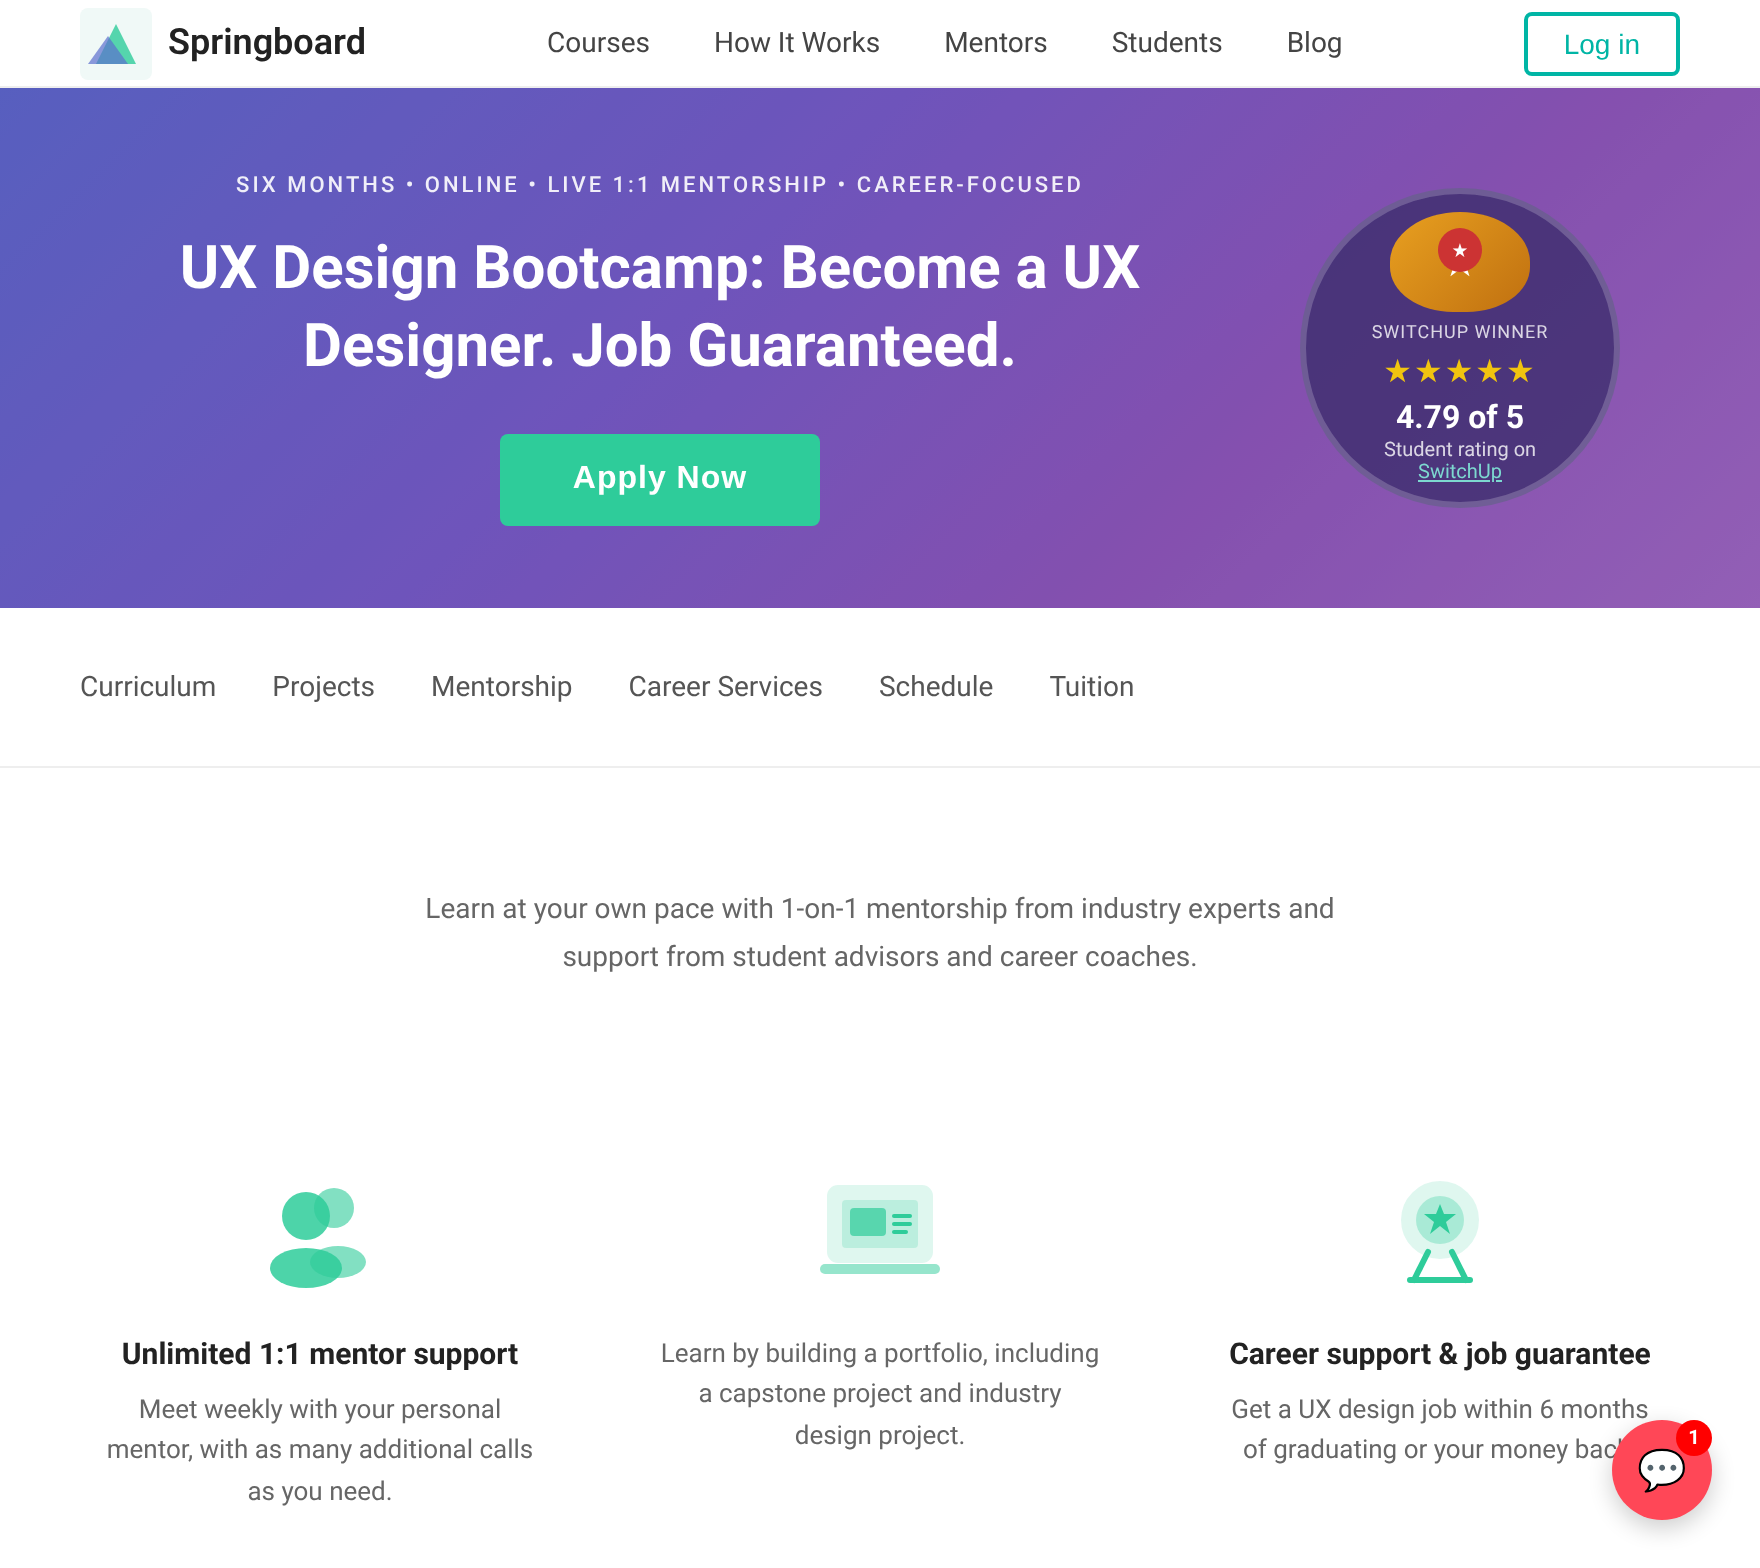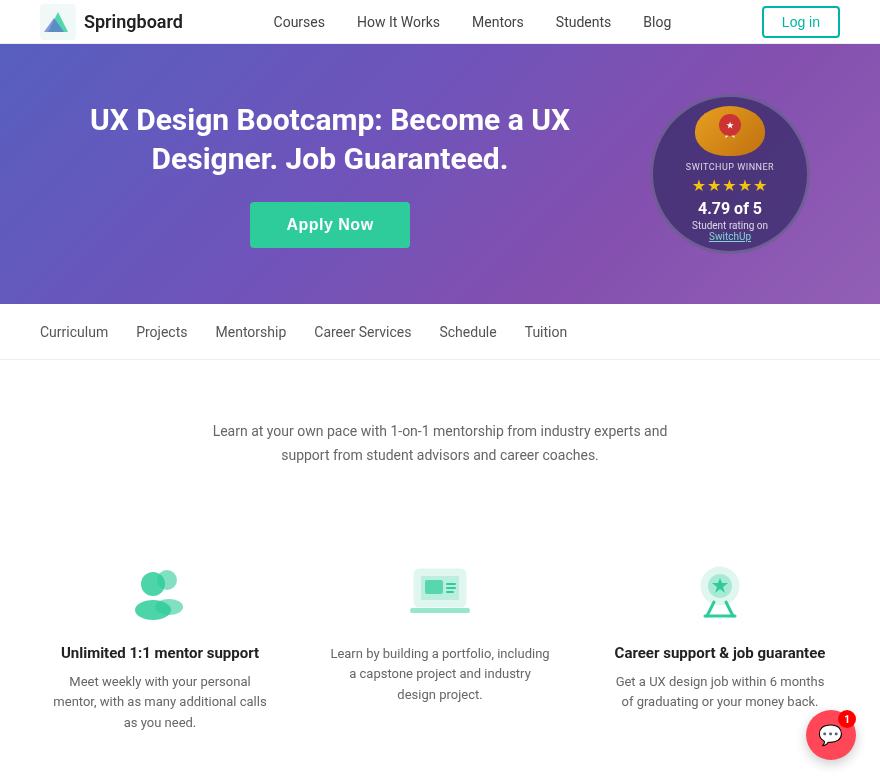--- a/index.html
+++ b/index.html
@@ -73,21 +73,21 @@
     }
     .badge-inner-text { color: #fff; font-size: 8px; font-weight: 700; }
     .stars { color: #f1c40f; font-size: 16px; letter-spacing: 1px; margin-bottom: 4px; }
     .rating-number { color: #fff; font-size: 16px; font-weight: 700; }
     .rating-sub { color: rgba(255,255,255,0.8); font-size: 10px; margin-top: 2px; }
     .rating-link { color: #7dd8d0; font-size: 10px; text-decoration: underline; cursor: pointer; }
 
     
     .subnav {
       display: flex; align-items: center; justify-content: space-between;
-      padding: 0 40px; height: 56px; border-bottom: 1px solid #eee;
+      padding: 0 40px; height: 80px; border-bottom: 1px solid #eee;
       background: #fff;
     }
     .subnav-links { display: flex; gap: 28px; align-items: center; }
     .subnav-links a {
       text-decoration: none; color: #555; font-size: 14px; cursor: pointer;
       padding: 4px 0;
     }
     .subnav-actions { display: flex; gap: 12px; }
     .btn-syllabus {
       border: 2px solid #00b5a5; color: #00b5a5; background: #fff;
@@ -149,20 +149,21 @@
   </div>
   <div class="navbar-actions">
     <button class="btn-login">Log in</button>
   </div>
 </nav>
 
 <section class="hero">
   <div class="hero-bg-overlay"></div>
 
   <div class="hero-content">
+    <p class="hero-tag">SIX MONTHS • ONLINE • LIVE 1:1 MENTORSHIP • CAREER-FOCUSED</p>
     <h1 class="hero-title">UX Design Bootcamp: Become a UX Designer. Job Guaranteed.</h1>
     <button class="btn-apply-hero">Apply Now</button>
   </div>
   <div class="hero-rating">
     <div class="badge-badge">
       <div class="badge-inner">
         <span class="badge-inner-text">★</span>
       </div>
     </div>
     <div class="badge-label">SWITCHUP WINNER</div>

